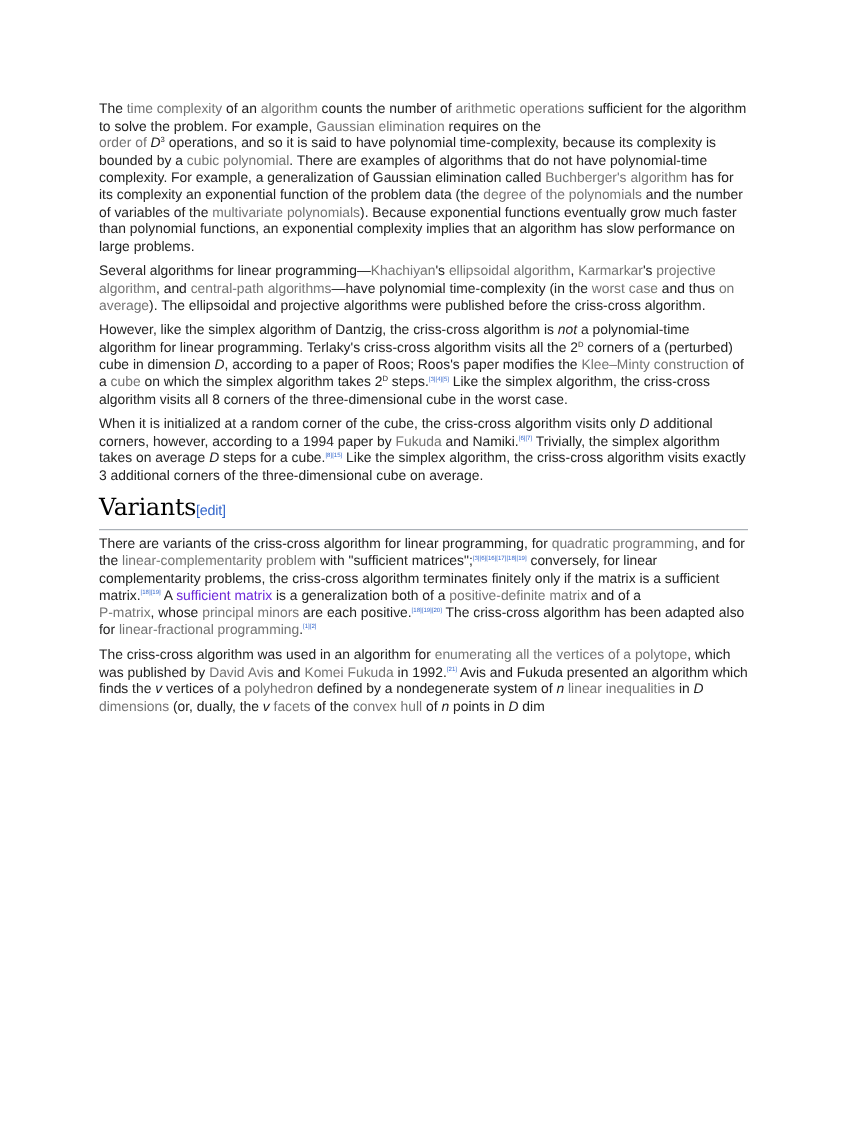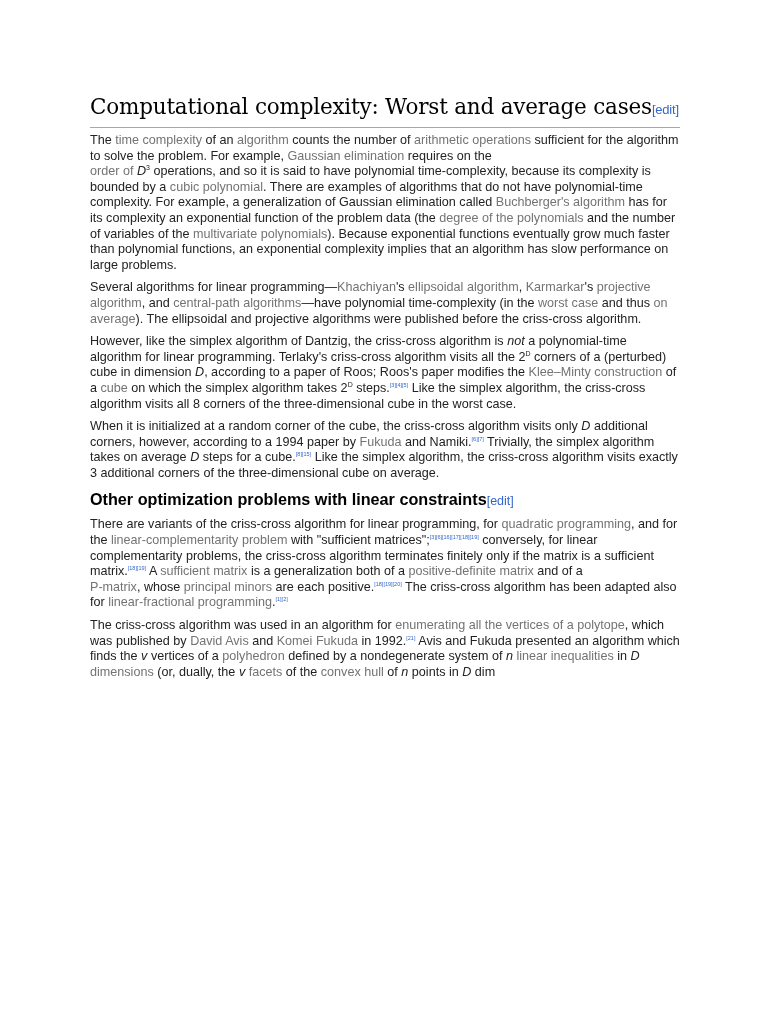--- a/index.html
+++ b/index.html
@@ -18,41 +18,40 @@
     }
     h3 {
       font-family: "Liberation Sans", sans-serif;
       font-weight: bold; font-size: 16.2px; line-height: 22px;
       margin: 4px 0 5px 0; color: #000;
     }
     .edit { font-family: "Liberation Sans", sans-serif; font-weight: normal; font-size: 12.5px; color: #3366cc; }
     h2 .edit { font-size: 13px; }
     p { margin: 0 0 7px 0; }
     a { color: #737373; text-decoration: none; }
-    a.new { color: #737373; }
+    a.new { color: #6d28d9; }
     sup { font-size: 5.5px; line-height: 0; vertical-align: 5px; color: #3366cc; }
     sup.exp { font-size: 7px; color: #222; vertical-align: 5px; }
   </style>
 </head>
 <body>
 
 <div class="page">
 
-  <h2><span>Computational complexity: Worst and average cases</span><span class="edit">[edit]</span></h2>
 
   <p><span>The </span><a href="#">time complexity</a><span> of an </span><a href="#">algorithm</a><span> counts the number of </span><a href="#">arithmetic operations</a><span> sufficient for the algorithm to solve the problem. For example, </span><a href="#">Gaussian elimination</a><span> requires on the </span><br><a href="#">order of</a><span> </span><i>D</i><sup class="exp">3</sup><span> operations, and so it is said to have polynomial time-complexity, because its complexity is bounded by a </span><a href="#">cubic polynomial</a><span>. There are examples of algorithms that do not have polynomial-time complexity. For example, a generalization of Gaussian elimination called </span><a href="#">Buchberger's algorithm</a><span> has for its complexity an exponential function of the problem data (the </span><a href="#">degree of the polynomials</a><span> and the number of variables of the </span><a href="#">multivariate polynomials</a><span>). Because exponential functions eventually grow much faster than polynomial functions, an exponential complexity implies that an algorithm has slow performance on large problems.</span></p>
 
   <p><span>Several algorithms for linear programming—</span><a href="#">Khachiyan</a><span>'s </span><a href="#">ellipsoidal algorithm</a><span>, </span><a href="#">Karmarkar</a><span>'s </span><a href="#">projective algorithm</a><span>, and </span><a href="#">central-path algorithms</a><span>—have polynomial time-complexity (in the </span><a href="#">worst case</a><span> and thus </span><a href="#">on average</a><span>). The ellipsoidal and projective algorithms were published before the criss-cross algorithm.</span></p>
 
   <p><span>However, like the simplex algorithm of Dantzig, the criss-cross algorithm is </span><i>not</i><span> a polynomial-time algorithm for linear programming. Terlaky's criss-cross algorithm visits all the 2</span><sup class="exp">D</sup><span> corners of a (perturbed) cube in dimension </span><i>D</i><span>, according to a paper of Roos; Roos's paper modifies the </span><a href="#">Klee–Minty construction</a><span> of a </span><a href="#">cube</a><span> on which the simplex algorithm takes 2</span><sup class="exp">D</sup><span> steps.</span><sup>[3][4][5]</sup><span> Like the simplex algorithm, the criss-cross algorithm visits all 8 corners of the three-dimensional cube in the worst case.</span></p>
 
   <p><span>When it is initialized at a random corner of the cube, the criss-cross algorithm visits only </span><i>D</i><span> additional corners, however, according to a 1994 paper by </span><a href="#">Fukuda</a><span> and Namiki.</span><sup>[6][7]</sup><span> Trivially, the simplex algorithm takes on average </span><i>D</i><span> steps for a cube.</span><sup>[8][15]</sup><span> Like the simplex algorithm, the criss-cross algorithm visits exactly 3 additional corners of the three-dimensional cube on average.</span></p>
 
+  <h2><span>Variants</span><span class="edit">[edit]</span></h2>
 
 
-  <h3><span>Other optimization problems with linear constraints</span><span class="edit">[edit]</span></h3>
 
   <p><span>There are variants of the criss-cross algorithm for linear programming, for </span><a href="#">quadratic programming</a><span>, and for the </span><a href="#">linear-complementarity problem</a><span> with "sufficient matrices";</span><sup>[3][6][16][17][18][19]</sup><span> conversely, for linear complementarity problems, the criss-cross algorithm terminates finitely only if the matrix is a sufficient matrix.</span><sup>[18][19]</sup><span> A </span><a href="#" class="new">sufficient matrix</a><span> is a generalization both of a </span><a href="#">positive-definite matrix</a><span> and of a </span><br><a href="#">P-matrix</a><span>, whose </span><a href="#">principal minors</a><span> are each positive.</span><sup>[18][19][20]</sup><span> The criss-cross algorithm has been adapted also for </span><a href="#">linear-fractional programming</a><span>.</span><sup>[1][2]</sup></p>
 
 
   <p><span>The criss-cross algorithm was used in an algorithm for </span><a href="#">enumerating all the vertices of a polytope</a><span>, which was published by </span><a href="#">David Avis</a><span> and </span><a href="#">Komei Fukuda</a><span> in 1992.</span><sup>[21]</sup><span> Avis and Fukuda presented an algorithm which finds the </span><i>v</i><span> vertices of a </span><a href="#">polyhedron</a><span> defined by a nondegenerate system of </span><i>n</i><span> </span><a href="#">linear inequalities</a><span> in </span><i>D</i><span> </span><a href="#">dimensions</a><span> (or, dually, the </span><i>v</i><span> </span><a href="#">facets</a><span> of the </span><a href="#">convex hull</a><span> of </span><i>n</i><span> points in </span><i>D</i><span> dim</span></p>
 
 </div>
 
 </body></html>

